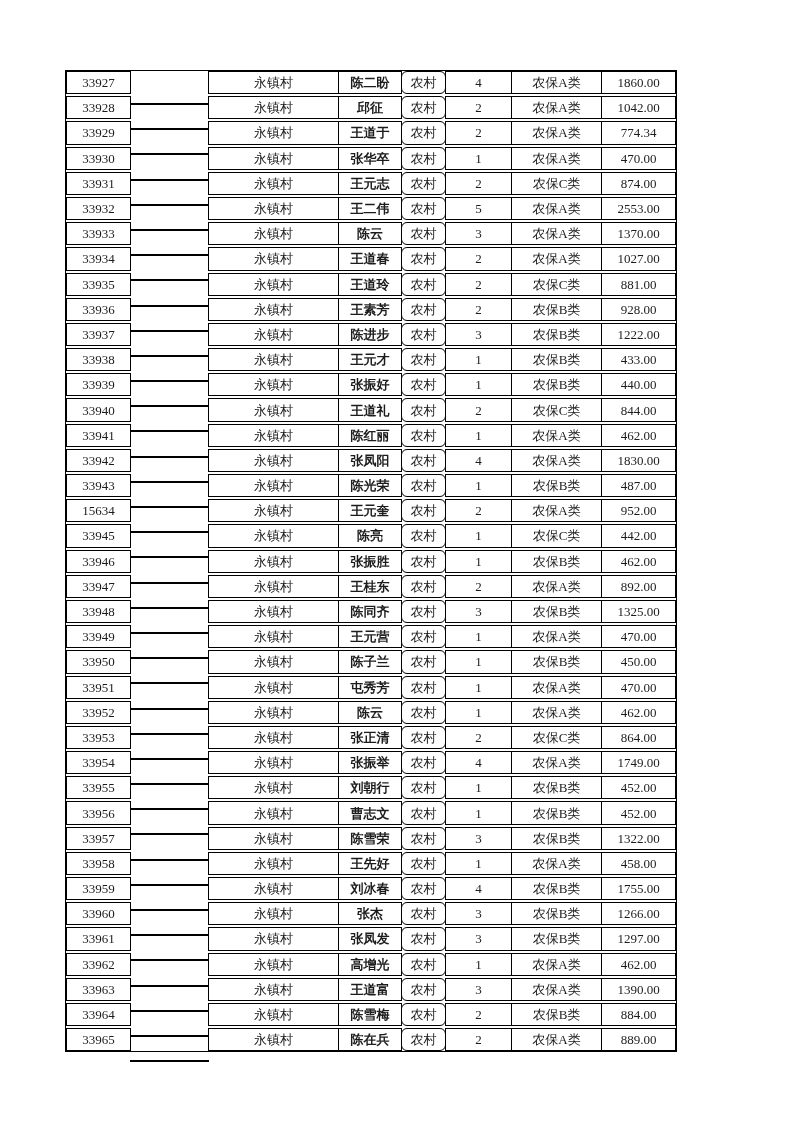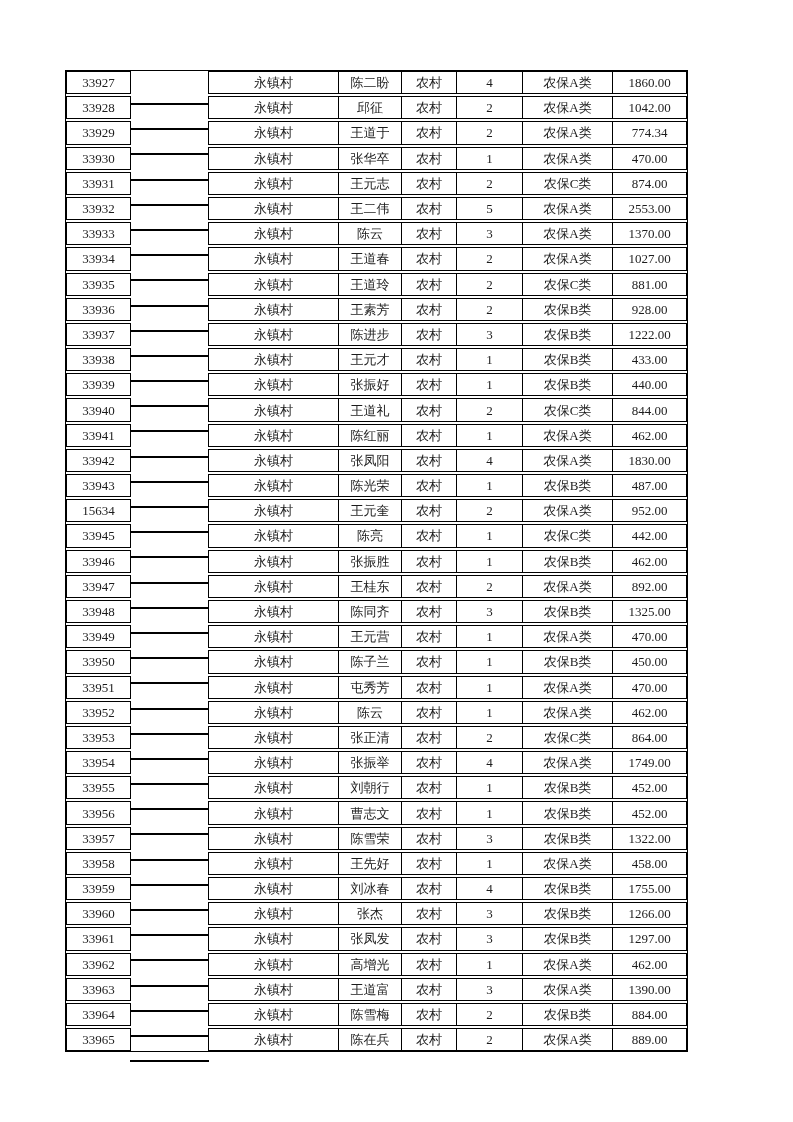--- a/index.html
+++ b/index.html
@@ -43,22 +43,22 @@
     font-size: 13px;
     line-height: 1;
     white-space: nowrap;
     overflow: hidden;
     background: #ffffff;
   }
   .cell + .cell { margin-left: -1px; }
   .c0 { width: 65px;  }
   .c1 { width: 79px; margin-top: 32px;  }
   .c2 { width: 131px; }
-  .c3 { width: 64px;  }
-  .c4 { width: 56px;  }
+  .c3 { width: 64px; font-weight: bold;  }
+  .c4 { width: 45px; border-radius: 6px;  }
   .c5 { width: 67px;  }
   .c6 { width: 91px;  }
   .c7 { width: 75px; text-align: right;  }
 </style>
 </head>
 <body>
 
 <div class="page">
   <div class="table-wrap">
       <div class="row">

